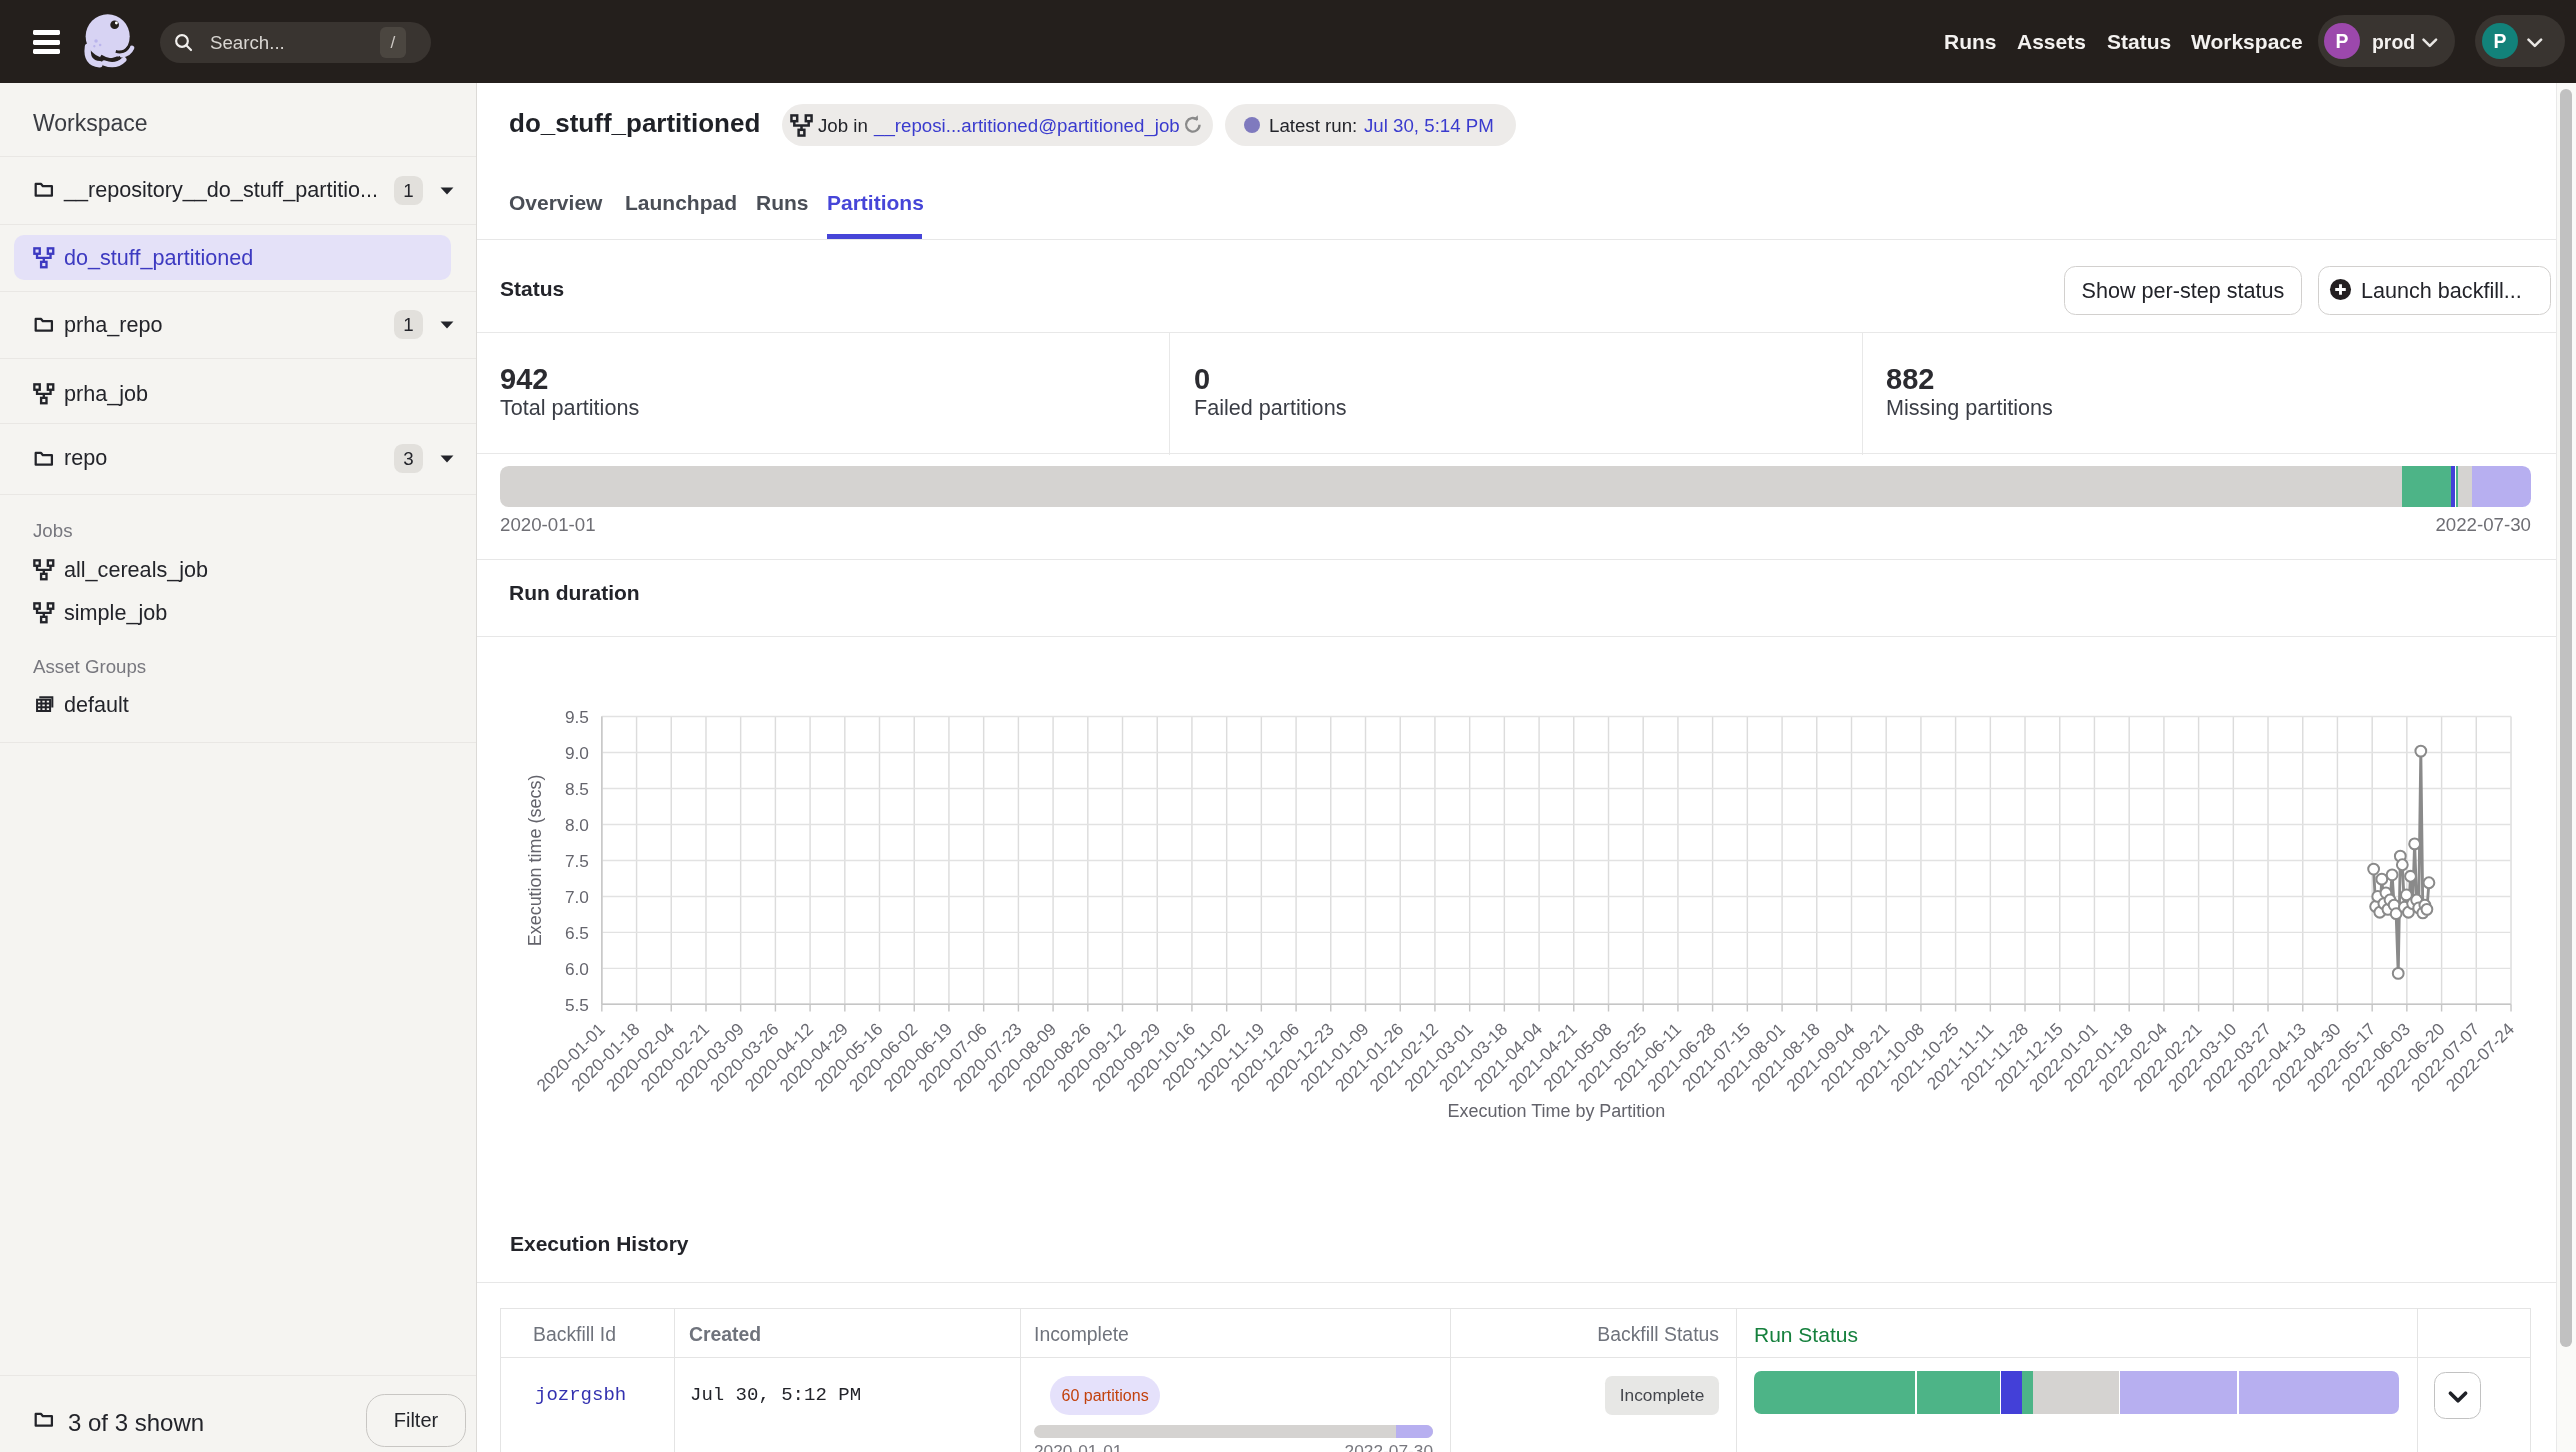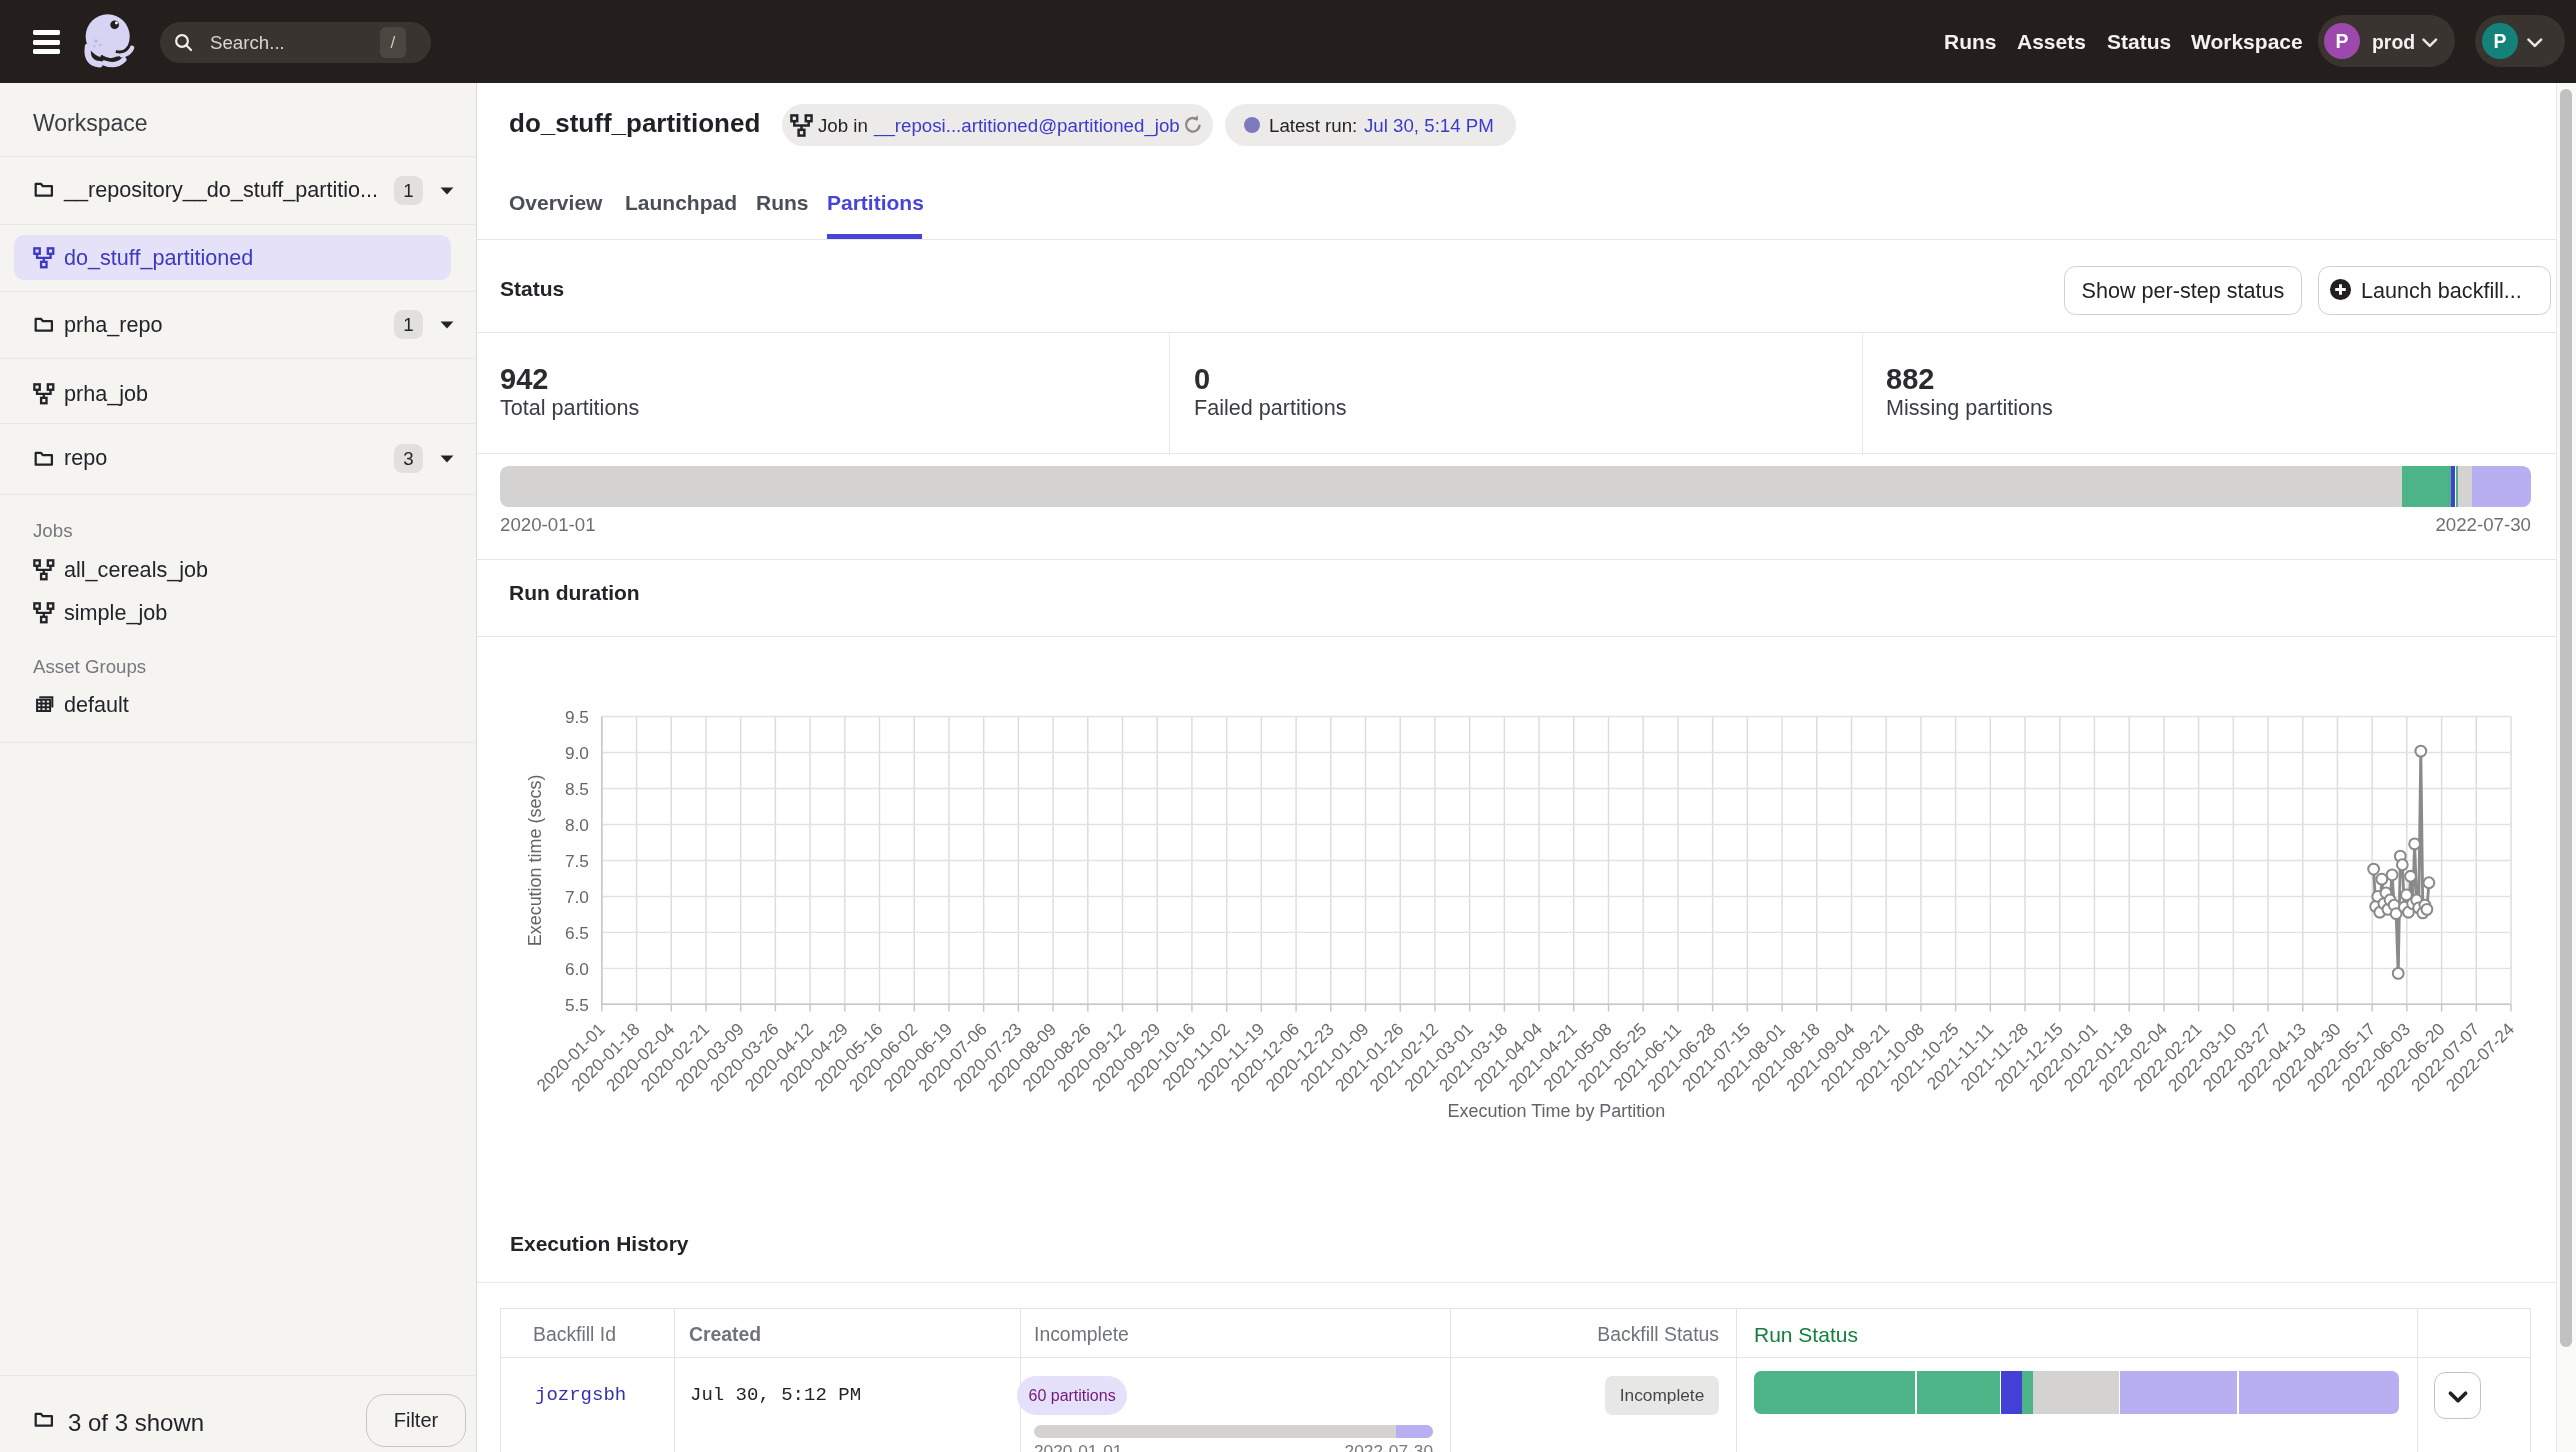--- a/index.html
+++ b/index.html
@@ -414,21 +414,21 @@
 <div style="position:absolute;left:1450px;top:1308px;width:1.4px;height:144px;background:#e4e4e4"></div>
 <div style="position:absolute;left:1736px;top:1308px;width:1.4px;height:144px;background:#e4e4e4"></div>
 <div style="position:absolute;left:2417px;top:1308px;width:1.4px;height:144px;background:#e4e4e4"></div>
 <div style="position:absolute;left:533px;top:1323px;font-size:19.4px;color:#6f737c;font-weight:400;white-space:nowrap;">Backfill Id</div>
 <div style="position:absolute;left:689px;top:1323px;font-size:19.4px;color:#6f737c;font-weight:700;white-space:nowrap;">Created</div>
 <div style="position:absolute;left:1034px;top:1323px;font-size:19.4px;color:#6f737c;font-weight:400;white-space:nowrap;">Incomplete</div>
 <div style="position:absolute;left:1719px;top:1323px;font-size:19.4px;color:#6f737c;font-weight:400;white-space:nowrap;transform:translateX(-100%)">Backfill Status</div>
 <div style="position:absolute;left:1754px;top:1323px;font-size:21px;color:#15803d;font-weight:400;white-space:nowrap;">Run Status</div>
 <div style="position:absolute;left:535px;top:1384px;font-size:19px;color:#3331b0;font-weight:400;white-space:nowrap;font-family:&quot;Liberation Mono&quot;,monospace">jozrgsbh</div>
 <div style="position:absolute;left:690px;top:1384px;font-size:19px;color:#23242a;font-weight:400;white-space:nowrap;font-family:&quot;Liberation Mono&quot;,monospace">Jul 30, 5:12 PM</div>
-<div style="position:absolute;left:1017px;top:1376px;height:39px;border-radius:19.4px;background:#e5e1fb;color:#701a75;font-size:16px;display:inline-flex;align-items:center;padding:0 11.5px">60 partitions</div>
+<div style="position:absolute;left:1050px;top:1376px;height:39px;border-radius:19.4px;background:#e5e1fb;color:#c2410c;font-size:16px;display:inline-flex;align-items:center;padding:0 11.5px">60 partitions</div>
 <div style="position:absolute;left:1034px;top:1425px;width:399px;height:13px;border-radius:6.5px;background:#d5d3d1;overflow:hidden">
       <div style="position:absolute;left:362px;top:0;width:37px;height:13px;background:#b7aff0"></div>
     </div>
 <div style="position:absolute;left:1034px;top:1441px;font-size:17.3px;color:#77777e;font-weight:400;white-space:nowrap;">2020-01-01</div>
 <div style="position:absolute;left:1433px;top:1441px;font-size:17.3px;color:#77777e;font-weight:400;white-space:nowrap;transform:translateX(-100%)">2022-07-30</div>
 <div style="position:absolute;left:1605px;top:1376px;width:114px;height:39px;border-radius:7.2px;background:#e7e7e5;color:#44464c;font-size:17.3px;display:flex;align-items:center;justify-content:center">Incomplete</div>
 <div style="position:absolute;left:1754px;top:1371px;width:645px;height:43px;border-radius:7.2px;overflow:hidden">
       <div style="position:absolute;left:0px;top:0;width:161px;height:43px;background:#4db487"></div>
       <div style="position:absolute;left:161px;top:0;width:2.2px;height:43px;background:#fff"></div>
       <div style="position:absolute;left:163px;top:0;width:83px;height:43px;background:#4db487"></div>

